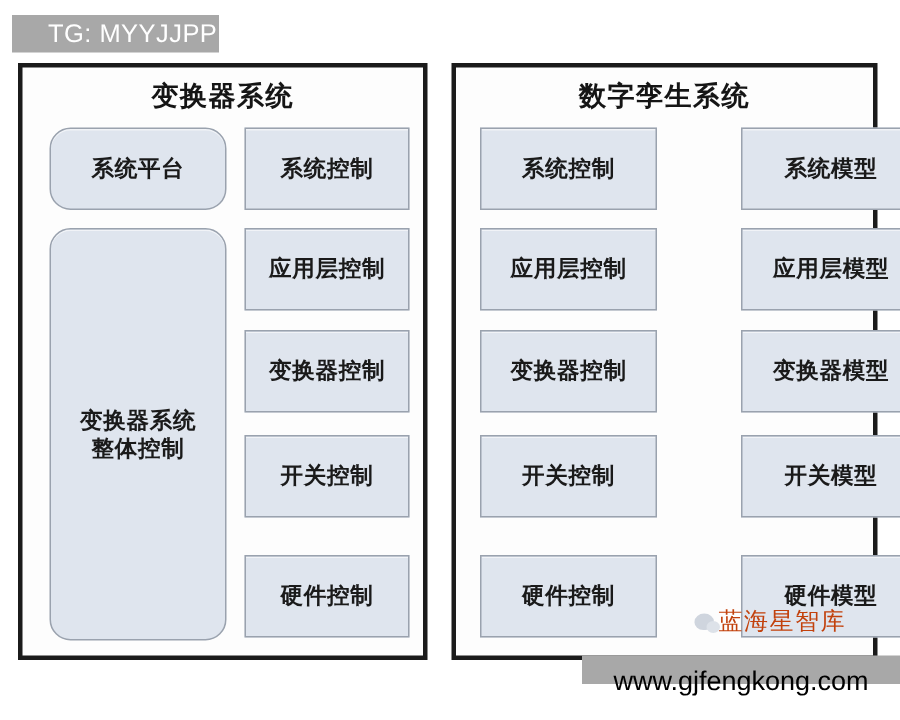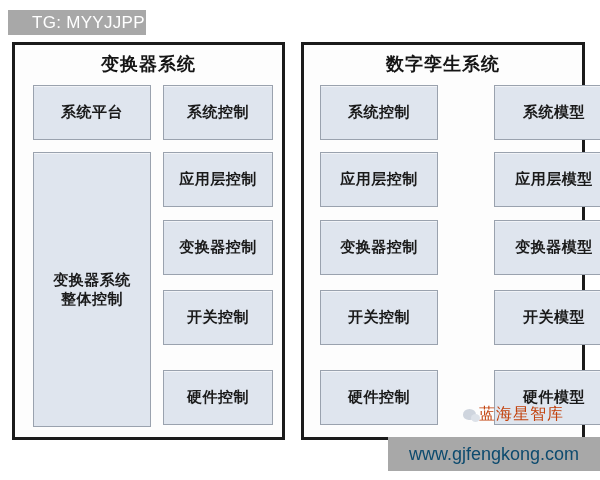--- a/index.html
+++ b/index.html
@@ -91,36 +91,36 @@
     color: #1a1a1a;
     letter-spacing: 0.5px;
     line-height: 1.25;
     box-shadow: 0 1px 0 rgba(255,255,255,0.55) inset;
   }
   .node.tall {
     font-size: 15px;
   }
 
   
-  .lp-c1 { left: 18px;  width: 118px; }
+  .lp-c1 { left: 18px;  width: 118px; border-radius: 14px; }
   .lp-c2 { left: 148px; width: 110px; }
 
   
   .rp-c1 { left: 16px;  width: 118px; }
   .rp-c2 { left: 146px; width: 120px; margin-left: 44px; }
 
   
   .wm-url {
     position: absolute;
     left: 388px;
     top: 437px;
     width: 212px;
-    height: 34px;
+    height: 19px;
     background: #a8a8a8;
-    color: #0c4a6e;
+    color: #000000;
     font-size: 18px;
     line-height: 34px;
     text-align: center;
     box-sizing: border-box;
     white-space: nowrap;
   }
   .wm-inner {
     position: absolute;
     left: 463px;
     top: 404px;

